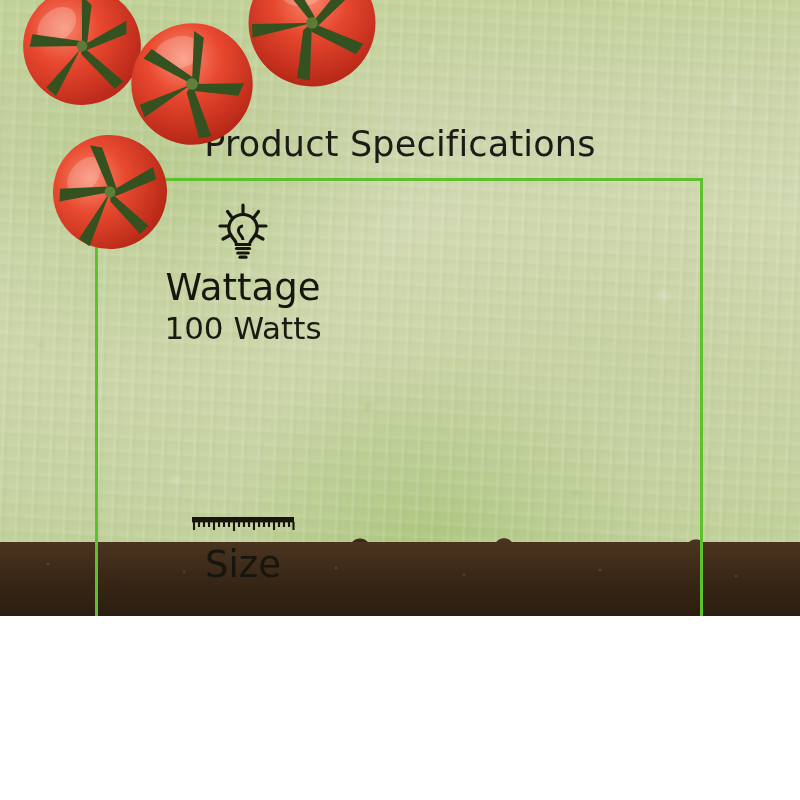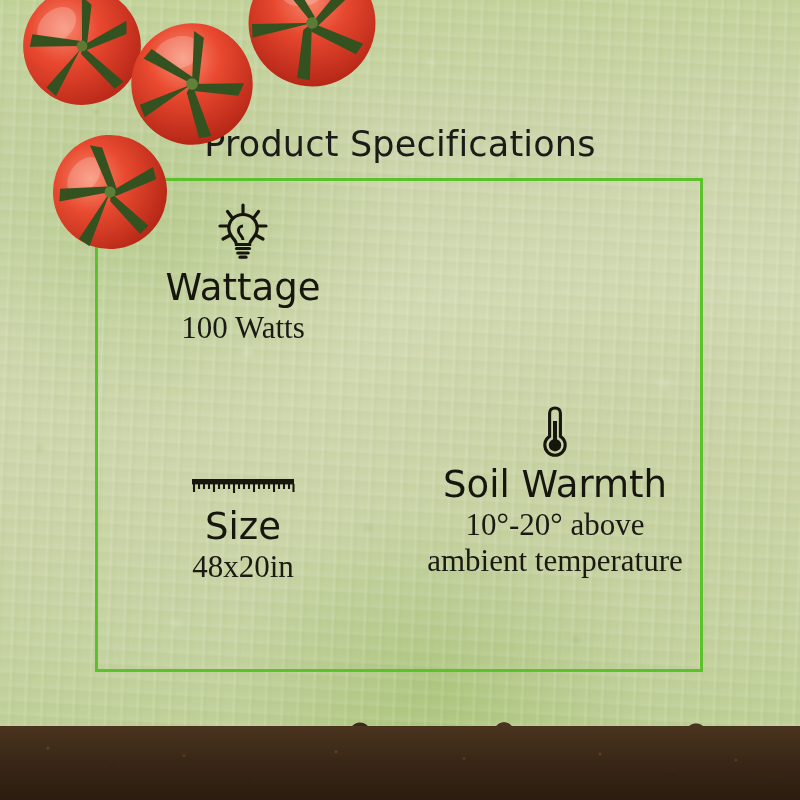--- a/index.html
+++ b/index.html
@@ -3,21 +3,21 @@
 <meta charset="utf-8">
 <style>
   html,body{margin:0;padding:0;}
   body{
     width:800px;height:800px;overflow:hidden;
     font-family:"Liberation Sans","DejaVu Sans",sans-serif;
   }
 
   
   .stage{
-    position:relative;width:800px;height:800px;overflow:hidden;
+    position:relative;width:800px;height:616px;overflow:hidden;
     background:#f0abfc;
   }
 
   
   .bg-base{
     position:absolute;inset:0;
     background:
       radial-gradient(ellipse 380px 300px at 18% 28%, rgba(168,196,120,.55), rgba(168,196,120,0) 70%),
       radial-gradient(ellipse 420px 340px at 78% 62%, rgba(196,208,158,.6), rgba(196,208,158,0) 72%),
       radial-gradient(ellipse 300px 260px at 55% 86%, rgba(150,186,96,.45), rgba(150,186,96,0) 70%),
@@ -131,21 +131,21 @@
   .spec-label{
     font-size:37px;color:#16160f;line-height:1.08;
     font-family:"DejaVu Sans","Liberation Sans",sans-serif;
     white-space:nowrap;
   }
   .spec-value{
     font-size:31px;color:#1a1a13;line-height:1.18;text-align:center;
     font-family:"DejaVu Sans","Liberation Sans",sans-serif;
     margin-top:2px;
   }
-  .spec-value span{display:block;white-space:nowrap;font-family:Liberation Serif, serif;}
+  .spec-value span{display:block;white-space:nowrap;}
 
   .row2 .spec-icon{height:46px;}
   .r1c1{grid-column:1;grid-row:1;}
   .r1c2{grid-column:2;grid-row:1;}
   .r2c1{grid-column:1;grid-row:2;justify-content:center;}
   .r2c2{grid-column:2;grid-row:2;}
 </style>
 </head>
 <body>
 
@@ -216,39 +216,22 @@
             <line x1="79" y1="7" x2="79" y2="12"></line>
             <line x1="84" y1="7" x2="84" y2="15"></line>
             <line x1="89" y1="7" x2="89" y2="12"></line>
             <line x1="94" y1="7" x2="94" y2="12"></line>
             <line x1="99" y1="7" x2="99" y2="12"></line>
             <line x1="103.5" y1="7" x2="103.5" y2="15"></line>
           </g>
         </svg>
       </div>
       <div class="spec-label">Size</div>
-      <div class="spec-value">
-        <span>48x20in</span>
-      </div>
     </div>
 
-    <div class="spec r2c2 row2">
-      <div class="spec-icon">
-        <svg width="30" height="52" viewBox="0 0 30 52">
-          <path d="M15 3 C11.7 3 9.6 5.1 9.6 8.2 V31.4 C6.6 33.3 4.8 36.4 4.8 40.1 C4.8 45.8 9.4 50.2 15 50.2 C20.6 50.2 25.2 45.8 25.2 40.1 C25.2 36.4 23.4 33.3 20.4 31.4 V8.2 C20.4 5.1 18.3 3 15 3 Z" fill="none" stroke="#16160f" stroke-width="3.1"></path>
-          <circle cx="15" cy="40.2" r="6.2" fill="#16160f"></circle>
-          <rect x="13" y="16" width="4" height="22" fill="#16160f"></rect>
-        </svg>
-      </div>
-      <div class="spec-label">Soil Warmth</div>
-      <div class="spec-value">
-        <span>10°-20° above</span>
-        <span>ambient temperature</span>
-      </div>
-    </div>
 
   </div>
 
   <div class="tomato" style="left:18px;top:-18px;">
     <svg width="128" height="128" viewBox="0 0 100 100" style="transform:rotate(-12deg)">
       <defs>
         <radialGradient id="tg1" cx="38%" cy="32%" r="72%">
           <stop offset="0%" stop-color="#f8876c"></stop>
           <stop offset="42%" stop-color="#e8482f"></stop>
           <stop offset="100%" stop-color="#b82718"></stop>

